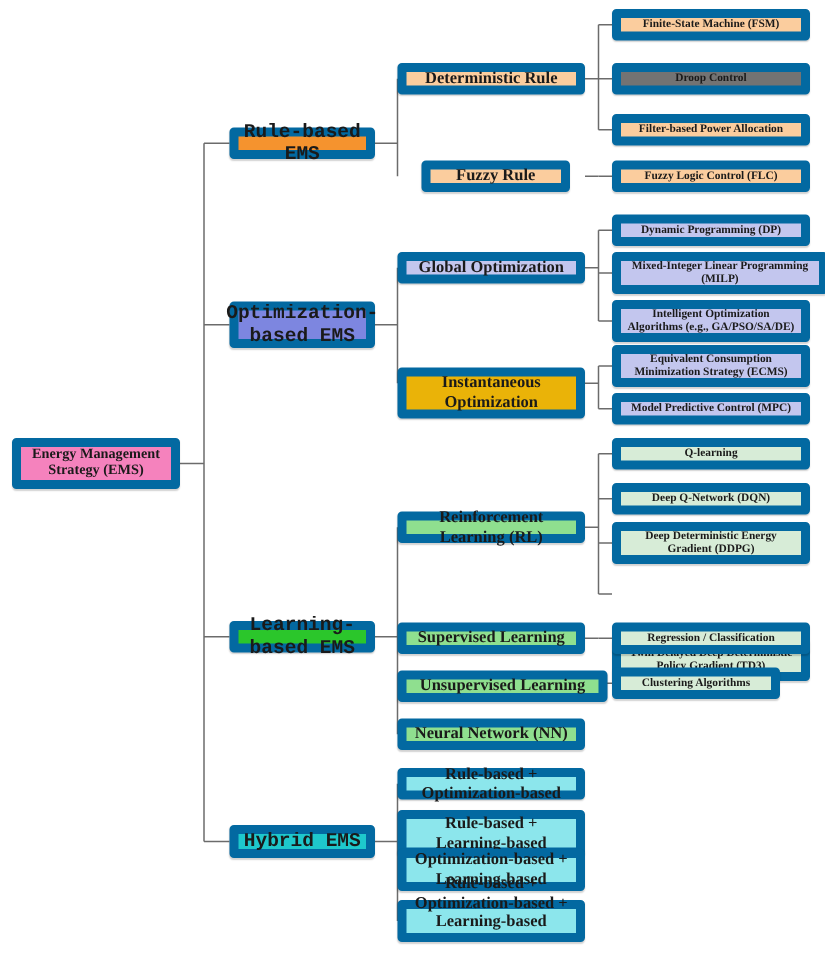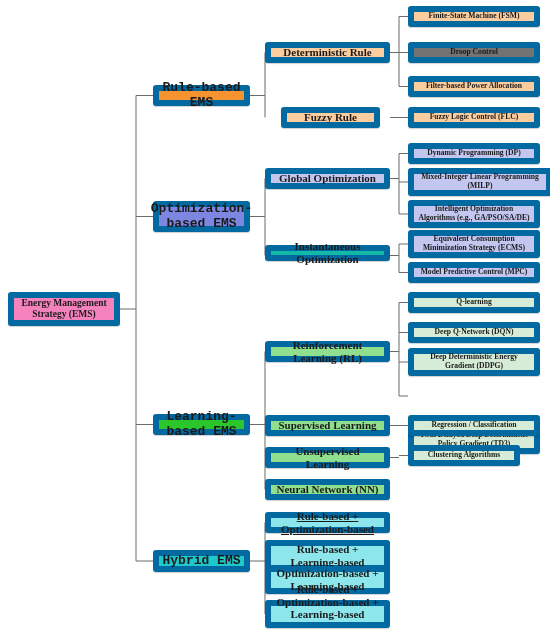--- a/index.html
+++ b/index.html
@@ -139,21 +139,21 @@
       </div>
       <div class="node lvl3" style="left: 408px; top: 143px; width: 132px; height: 21px; background: rgb(195, 198, 238);">
         <span>Dynamic Programming (DP)</span>
       </div>
       <div class="node lvl3" style="left: 408px; top: 168px; width: 144px; height: 28px; background: rgb(195, 198, 238);">
         <span>Mixed-Integer Linear Programming (MILP)</span>
       </div>
       <div class="node lvl3" style="left: 408px; top: 200px; width: 132px; height: 28px; background: rgb(195, 198, 238);">
         <span>Intelligent Optimization Algorithms (e.g., GA/PSO/SA/DE)</span>
       </div>
-      <div class="node lvl2" style="left: 265px; top: 245px; width: 125px; height: 16px; background: #14b8a6;">
+      <div class="node lvl2" style="left: 265px; top: 245px; width: 125px; height: 34px; background: #eab308;">
         <span>Instantaneous Optimization</span>
       </div>
       <div class="node lvl3" style="left: 408px; top: 230px; width: 132px; height: 28px; background: rgb(195, 198, 238);">
         <span>Equivalent Consumption Minimization Strategy (ECMS)</span>
       </div>
       <div class="node lvl3" style="left: 408px; top: 262px; width: 132px; height: 21px; background: rgb(195, 198, 238);">
         <span>Model Predictive Control (MPC)</span>
       </div>
       <div class="node lvl1" style="left: 153px; top: 414px; width: 97px; height: 21px; background: rgb(43, 198, 43);">
         <span>Learning-based EMS</span>
@@ -172,33 +172,33 @@
       </div>
       <div class="node lvl3" style="left: 408px; top: 382px; width: 132px; height: 28px; background: rgb(215, 236, 215); margin-top: 44px;">
         <span>Twin Delayed Deep Deterministic Policy Gradient (TD3)</span>
       </div>
       <div class="node lvl2" style="left: 265px; top: 415px; width: 125px; height: 21px; background: rgb(143, 223, 143);">
         <span>Supervised Learning</span>
       </div>
       <div class="node lvl3" style="left: 408px; top: 415px; width: 132px; height: 21px; background: rgb(215, 236, 215);">
         <span>Regression / Classification</span>
       </div>
-      <div class="node lvl2" style="left: 265px; top: 447px; width: 125px; height: 21px; background: rgb(143, 223, 143);">
+      <div class="node lvl2" style="left: 265px; top: 447px; width: 140px; height: 21px; background: rgb(143, 223, 143);">
         <span>Unsupervised Learning</span>
       </div>
       <div class="node lvl3" style="left: 408px; top: 445px; width: 112px; height: 21px; background: rgb(215, 236, 215);">
         <span>Clustering Algorithms</span>
       </div>
       <div class="node lvl2" style="left: 265px; top: 479px; width: 125px; height: 21px; background: rgb(143, 223, 143);">
         <span>Neural Network (NN)</span>
       </div>
       <div class="node lvl1" style="left: 153px; top: 550px; width: 97px; height: 22px; background: rgb(30, 200, 204);">
         <span>Hybrid EMS</span>
       </div>
-      <div class="node lvl2" style="left: 265px; top: 512px; width: 125px; height: 21px; background: rgb(140, 230, 236); text-decoration: underline;">
+      <div class="node lvl2" style="left: 265px; top: 512px; width: 125px; height: 21px; background: rgb(140, 230, 236);">
         <span>Rule-based + Optimization-based</span>
       </div>
       <div class="node lvl2" style="left: 265px; top: 540px; width: 125px; height: 31px; background: rgb(140, 230, 236);">
         <span>Rule-based + Learning-based</span>
       </div>
       <div class="node lvl2" style="left: 265px; top: 566px; width: 125px; height: 28px; background: rgb(140, 230, 236);">
         <span>Optimization-based + Learning-based</span>
       </div>
       <div class="node lvl2" style="left: 265px; top: 600px; width: 125px; height: 28px; background: rgb(140, 230, 236); align-items: flex-end;">
         <span>Rule-based + Optimization-based + Learning-based</span>

